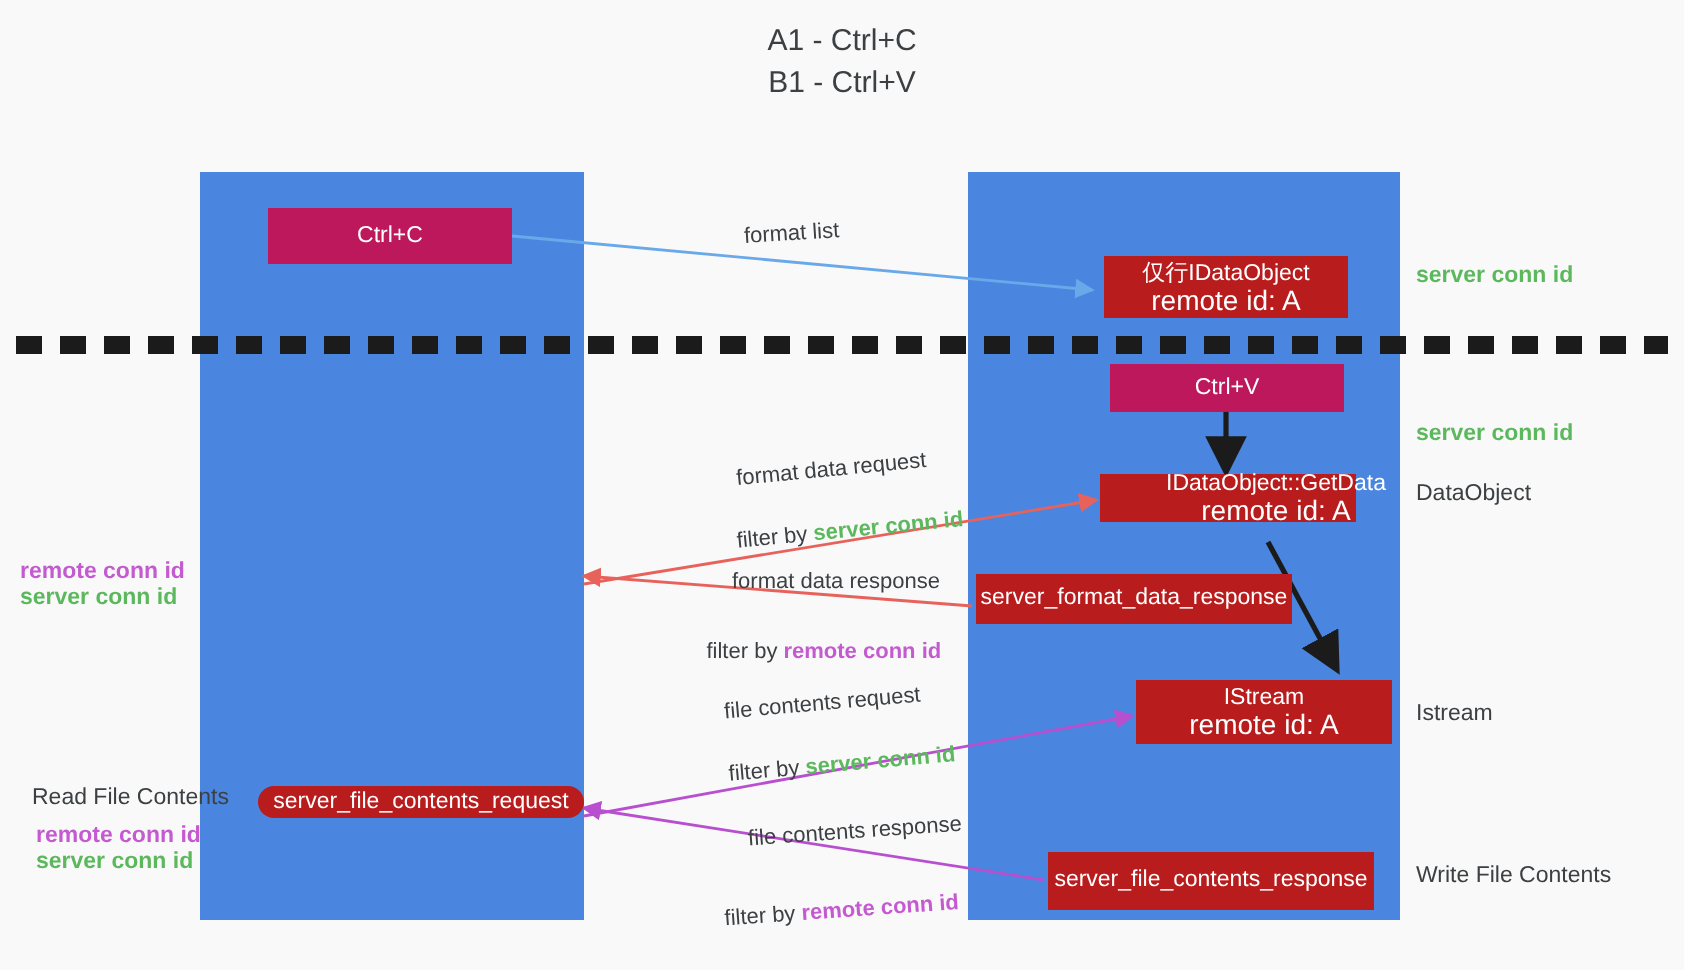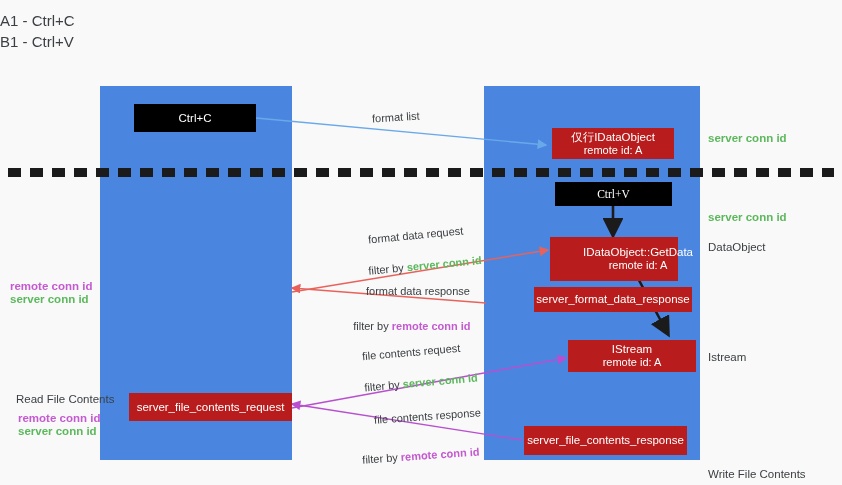--- a/index.html
+++ b/index.html
@@ -19,21 +19,21 @@
     left: 0; top: 0;
     width: 842px;
     height: 485px;
   }
 
   .title {
     position: absolute;
     left: 0;
     top: 10px;
     width: 842px;
-    text-align: left;
+    text-align: center;
     font-size: 15px;
     color: #3c4043;
     line-height: 21px;
     white-space: pre;
   }
 
   .col-header {
     position: absolute;
     text-align: center;
     font-size: 11.5px;
@@ -66,23 +66,23 @@
     display: flex;
     flex-direction: column;
     align-items: center;
     justify-content: center;
     text-align: center;
     color: #ffffff;
     font-size: 11.5px;
     line-height: 13px;
     white-space: pre;
   }
-  .node.green { background: #000000; }
+  .node.green { background: #be185d; }
   .node.orange { background: #b91c1c; }
-  .node .l2 { font-size: 11px; text-align: right; }
+  .node .l2 { font-size: 14px; text-align: right; }
 
   .side-label {
     position: absolute;
     font-size: 11.5px;
     line-height: 14px;
     white-space: pre;
     color: #3c4043;
   }
   .side-label.green { color: #5cb85c; font-weight: bold; }
   .side-label.purple { color: #c45ad0; font-weight: bold; }
@@ -155,58 +155,58 @@
     <line x1="292" y1="408" x2="566" y2="358" stroke="#b84fcf" stroke-width="1.4" marker-end="url(#ah-purple)"></line>
 
     <line x1="522" y1="440" x2="292" y2="404" stroke="#b84fcf" stroke-width="1.4" marker-end="url(#ah-purple)"></line>
   </svg>
 
   <div class="node green" style="left:134px; top:104px; width:122px; height:28px;">
     <div>Ctrl+C</div>
   </div>
 
 
-  <div class="node orange" style="left:129px; top:393px; width:163px; height:28px;">
+  <div class="node orange" style="left:129px; top:393px; width:163px; height:16px;border-radius:11px;">
     <div>server_file_contents_request</div>
   </div>
 
   <div class="node orange" style="left:552px; top:128px; width:122px; height:31px;">
     <div>仅行IDataObject</div>
     <div class="l2">remote id: A</div>
   </div>
 
-  <div class="node green" style="left:555px; top:182px; width:117px; height:24px;font-family:Liberation Serif, serif;">
+  <div class="node green" style="left:555px; top:182px; width:117px; height:24px;">
     <div>Ctrl+V</div>
   </div>
 
-  <div class="node orange" style="left:550px; top:237px; width:128px; height:44px;padding-left:48px;">
+  <div class="node orange" style="left:550px; top:237px; width:128px; height:24px;padding-left:48px;">
     <div>IDataObject::GetData</div>
     <div class="l2">remote id: A</div>
   </div>
 
-  <div class="node orange" style="left:488px; top:287px; width:158px; height:25px;margin-left:46px;">
+  <div class="node orange" style="left:488px; top:287px; width:158px; height:25px;">
     <div>server_format_data_response</div>
   </div>
 
   <div class="node orange" style="left:568px; top:340px; width:128px; height:32px;">
     <div>IStream</div>
     <div class="l2">remote id: A</div>
   </div>
 
   <div class="node orange" style="left:524px; top:426px; width:163px; height:29px;">
     <div>server_file_contents_response</div>
   </div>
 
   <div class="hr-dashes"></div>
 
   <div class="side-label green" style="left:708px; top:131px;">server conn id</div>
   <div class="side-label green" style="left:708px; top:210px;">server conn id</div>
   <div class="side-label" style="left:708px; top:240px;">DataObject</div>
   <div class="side-label" style="left:708px; top:350px;">Istream</div>
-  <div class="side-label" style="left:708px; top:431px;margin-top:36px;">Write File Contents</div>
+  <div class="side-label" style="left:708px; top:431px;">Write File Contents</div>
 
   <div class="side-label purple" style="left:10px; top:279px;">remote conn id</div>
   <div class="side-label green" style="left:10px; top:292px;">server conn id</div>
 
   <div class="side-label" style="left:16px; top:392px;">Read File Contents</div>
   <div class="side-label purple" style="left:18px; top:411px;">remote conn id</div>
   <div class="side-label green" style="left:18px; top:424px;">server conn id</div>
 
   <div class="edge-label" style="left:372px; top:110px; transform: rotate(-3.5deg);">format list</div>
 

